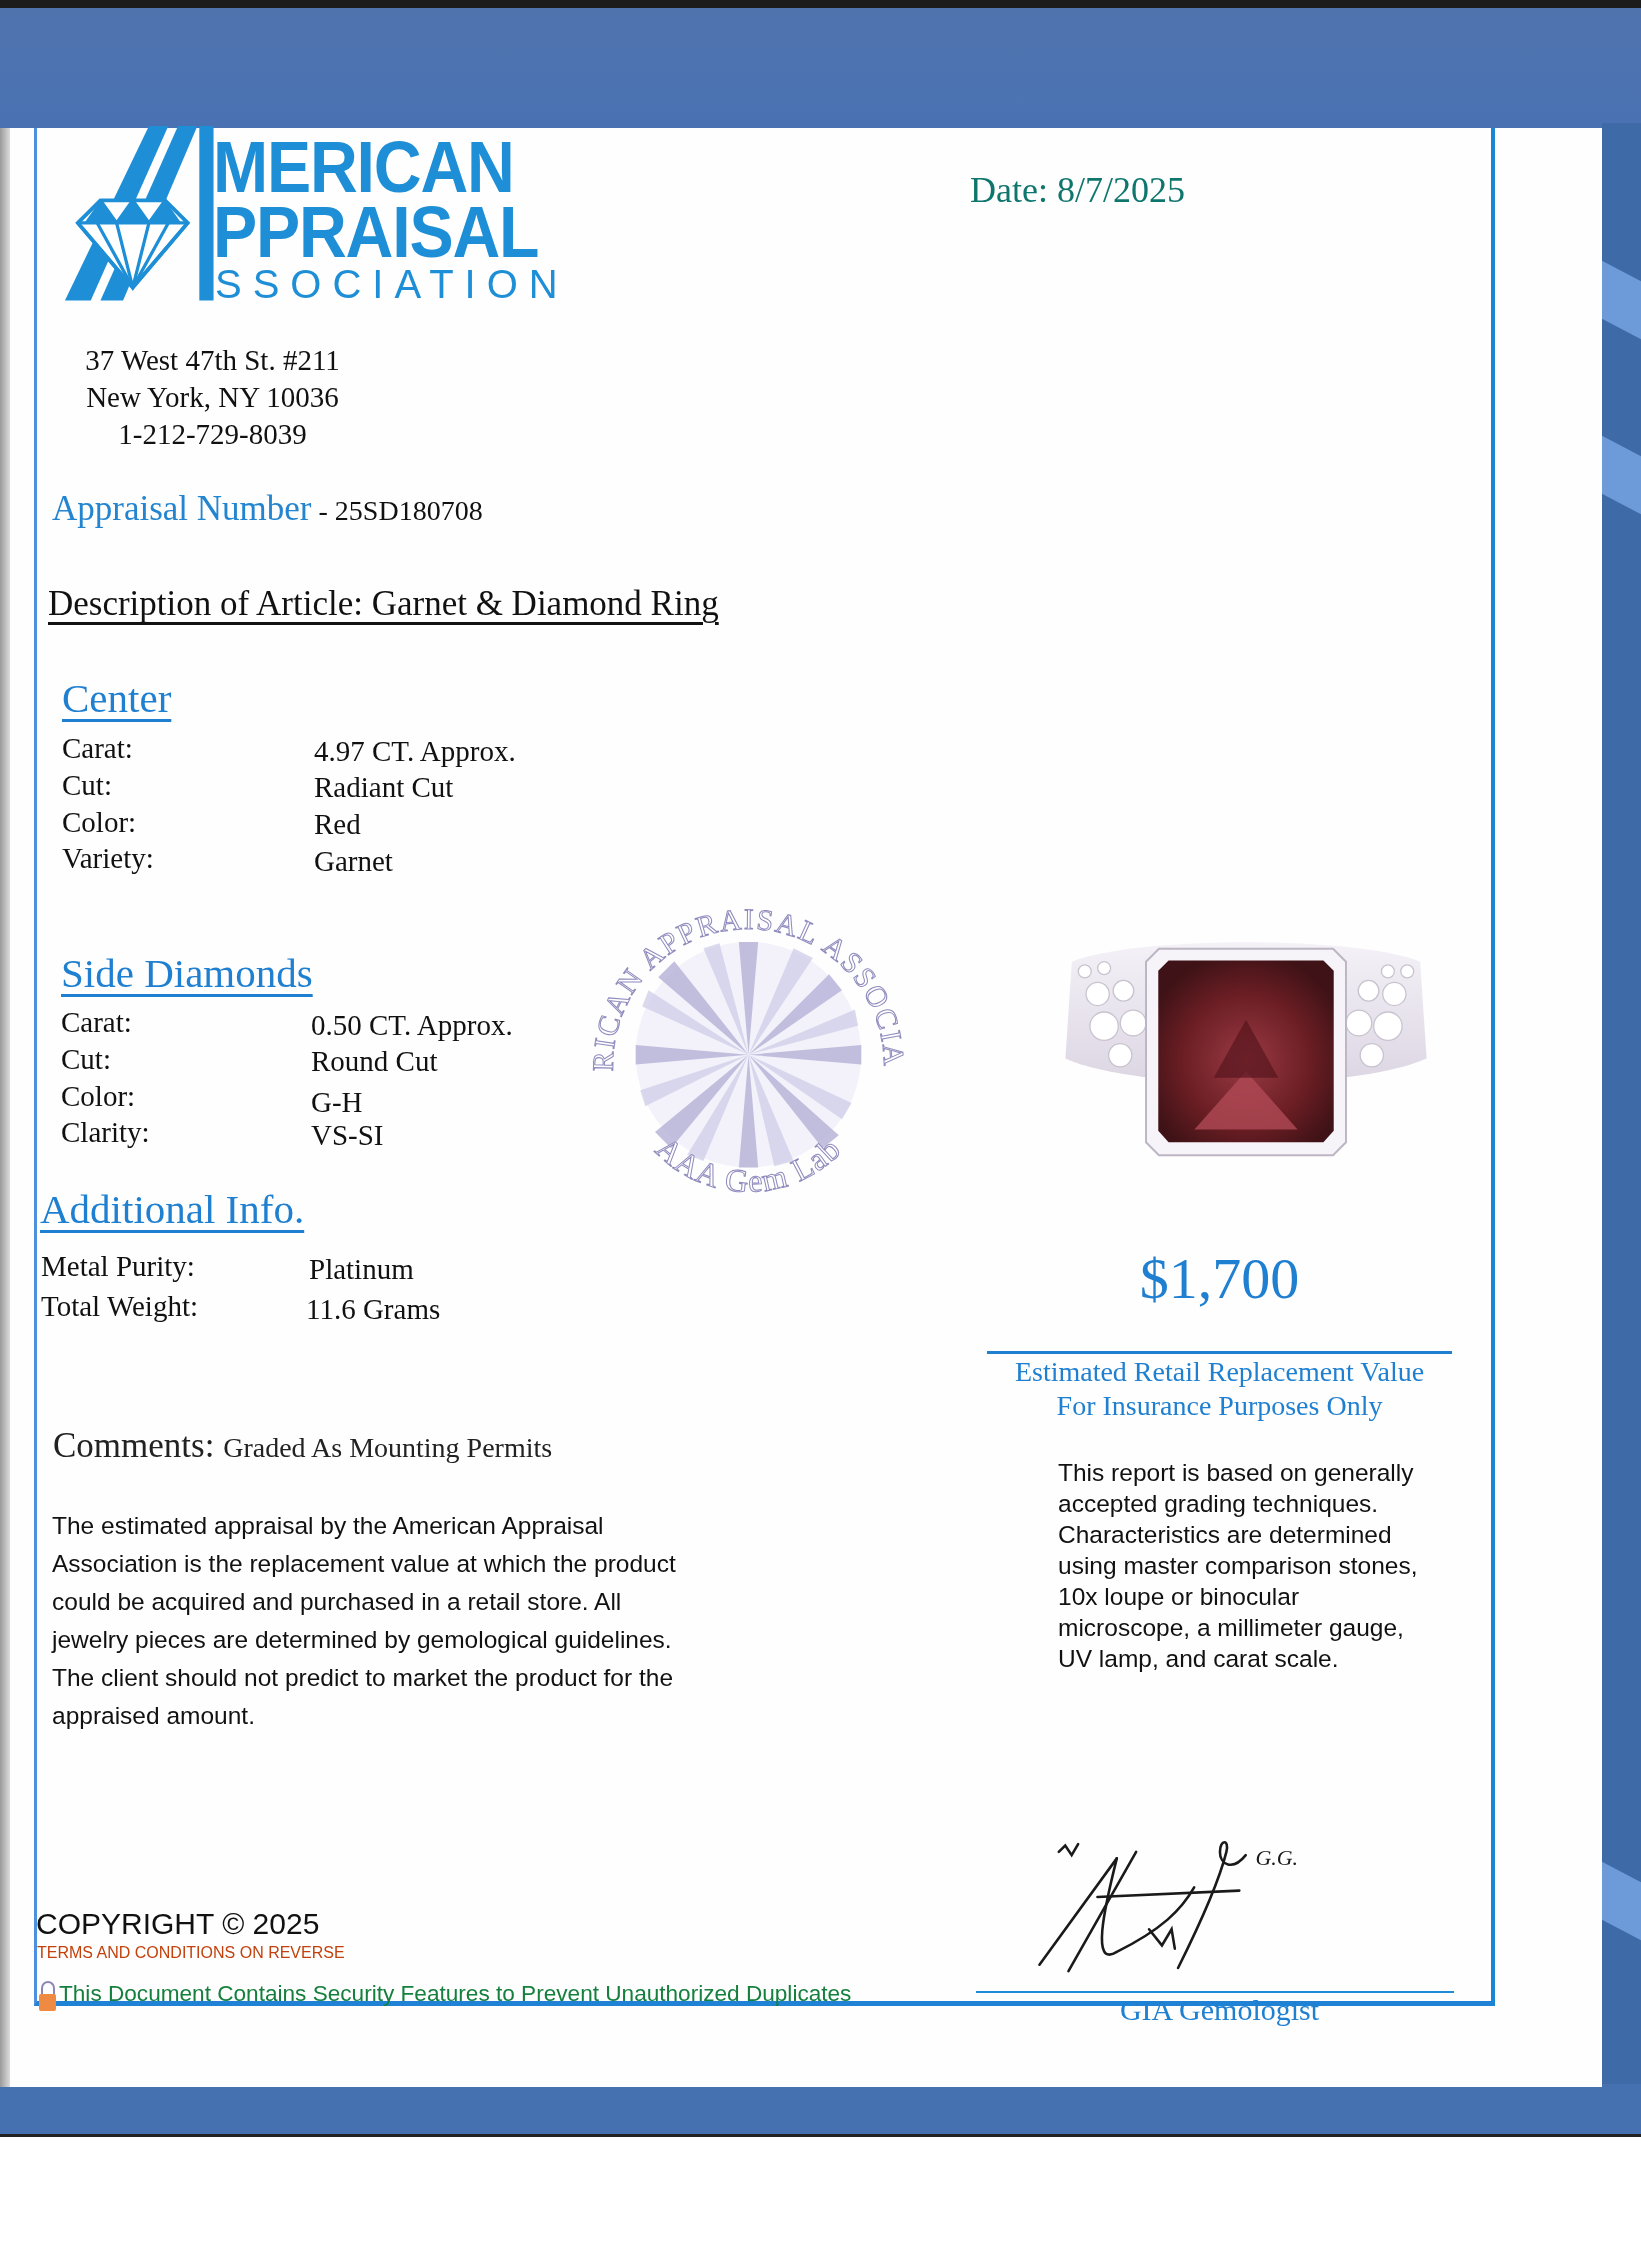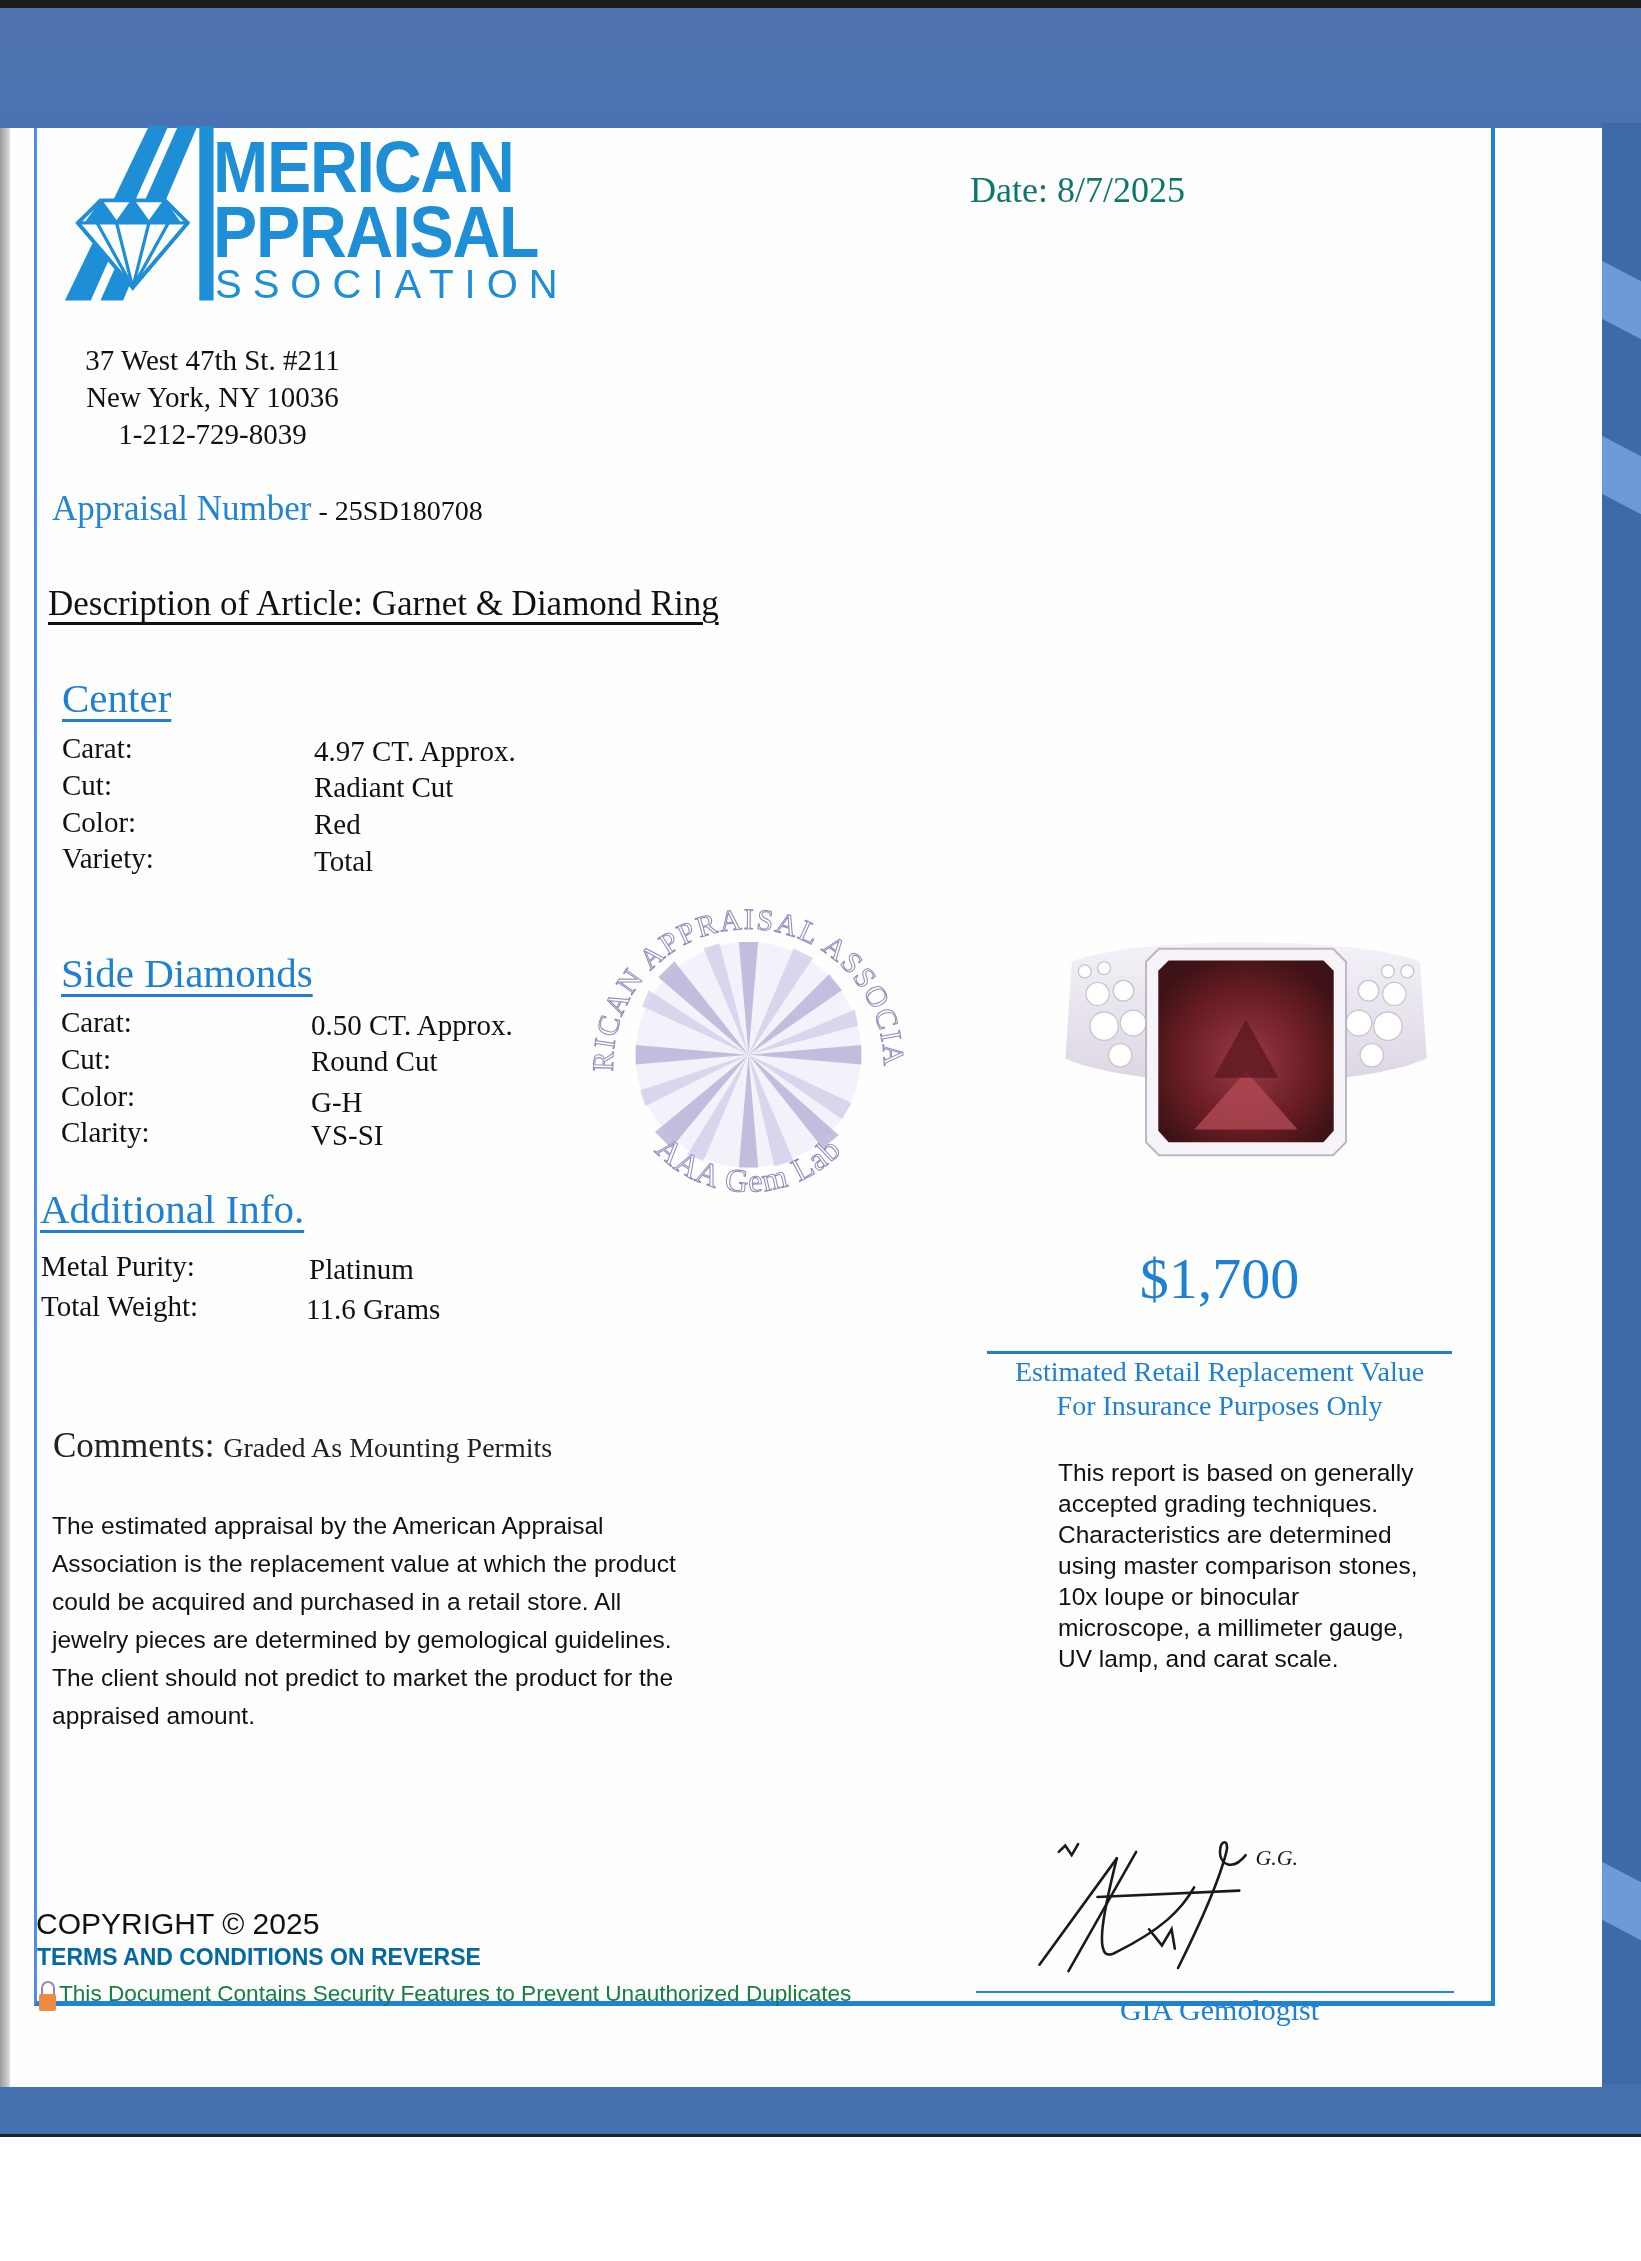--- a/index.html
+++ b/index.html
@@ -33,21 +33,21 @@
   .comments { left:53px; top:1426px; font-size:35px; color:#222; }
   .comments .body { font-size:28px; }
   .disclaimer { left:52px; top:1507px; width:645px; font-family:"Liberation Sans", sans-serif; font-size:24.5px; line-height:38px; color:#111; }
   .price { left:968px; top:1245px; width:503px; text-align:center; font-size:58px; color:#1f7fd0; }
   .price-rule { left:987px; top:1351px; width:465px; height:2.6px; background:#1f7fd0; }
   .price-cap { left:968px; top:1355px; width:503px; text-align:center; font-size:28px; color:#1f7fd0; line-height:34px; }
   .method { left:1058px; top:1457px; width:361px; font-family:"Liberation Sans", sans-serif; font-size:24.5px; line-height:31px; color:#111; }
   .sig-rule { left:976px; top:1991px; width:478px; height:1.9px; background:#1f8ad6; }
   .sig-title { left:968px; top:1993px; width:503px; text-align:center; font-size:30px; color:#1f7fd0; }
   .copyright { left:36px; top:1907px; font-family:"Liberation Sans", sans-serif; font-size:30px; color:#111;text-align:center; }
-  .terms { left:37px; top:1944px; font-family:"Liberation Sans", sans-serif; font-size:23px; color:#0369a1;font-weight:bold; }
+  .terms { left:37px; top:1944px; font-family:"Liberation Sans", sans-serif; font-size:16px; color:#c2410c; }
   .security { left:39px; top:1981px; font-family:"Liberation Sans", sans-serif; font-size:22.6px; color:#15803d; display:flex; gap:3px; }
   .lock { width:17px; height:30px; position:relative; }
   .lock .shackle { position:absolute; left:1.9px; top:0; width:10.3px; height:14px; border:2.6px solid #8e86b8; border-bottom:none; border-radius:7.7px 7.7px 0 0; }
   .lock .body { position:absolute; left:0; top:13px; width:17px; height:17px; background:#ee8a42; border-radius:1.9px; }
 </style>
 </head>
 <body>
 
 <div class="abs folder-top"></div>
 <div class="abs folder-right">
@@ -104,21 +104,21 @@
 
 <div class="abs section-h" style="left:62px;top:674px">Center</div>
 <div class="abs kv" style="left:62px;top:729px;width:516px;height:155px">
   <div class="k" style="top:0">Carat:</div>
   <div class="v" style="left:252px;top:2.6px">4.97 CT. Approx.</div>
   <div class="k" style="top:37px">Cut:</div>
   <div class="v" style="left:252px;top:39px">Radiant Cut</div>
   <div class="k" style="top:74px">Color:</div>
   <div class="v" style="left:252px;top:76px">Red</div>
   <div class="k" style="top:110px">Variety:</div>
-  <div class="v" style="left:252px;top:113px">Total</div>
+  <div class="v" style="left:252px;top:113px">Garnet</div>
 </div>
 
 <div class="abs section-h" style="left:61px;top:949px">Side Diamonds</div>
 <div class="abs kv" style="left:61px;top:1003px;width:516px;height:155px">
   <div class="k" style="top:0">Carat:</div>
   <div class="v" style="left:250px;top:2.6px">0.50 CT. Approx.</div>
   <div class="k" style="top:37px">Cut:</div>
   <div class="v" style="left:250px;top:39px">Round Cut</div>
   <div class="k" style="top:74px">Color:</div>
   <div class="v" style="left:250px;top:80px">G-H</div>

